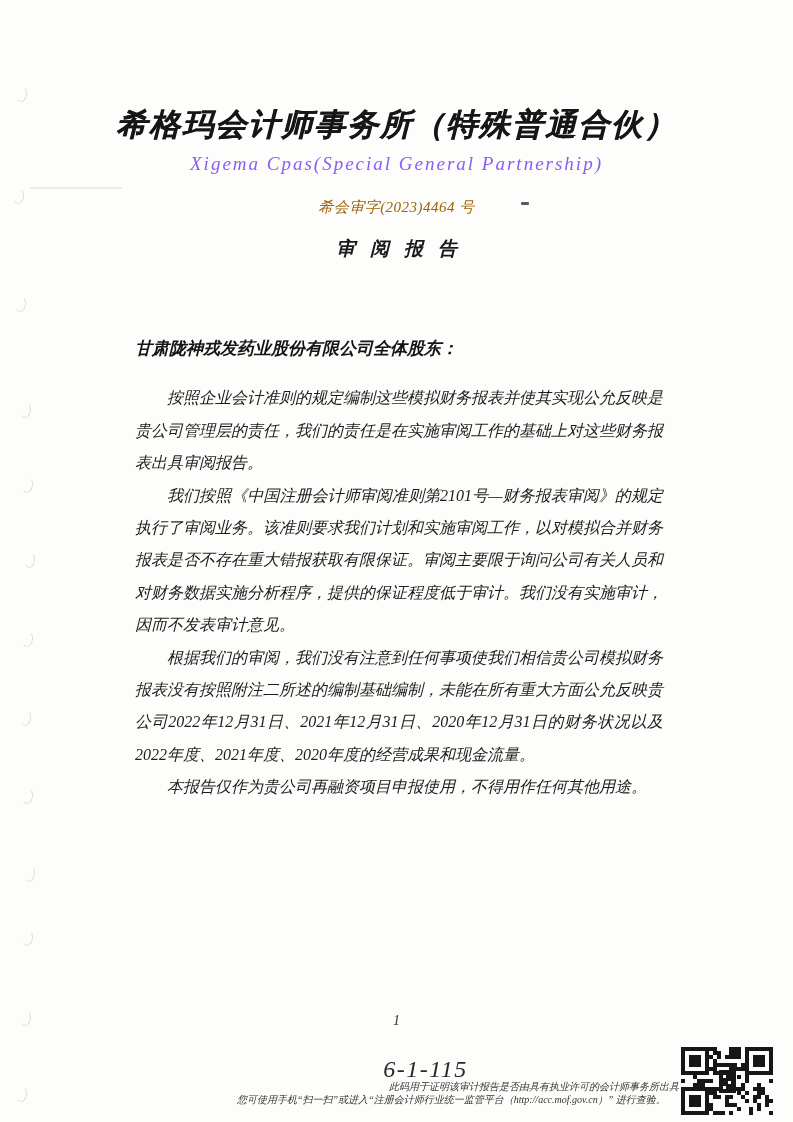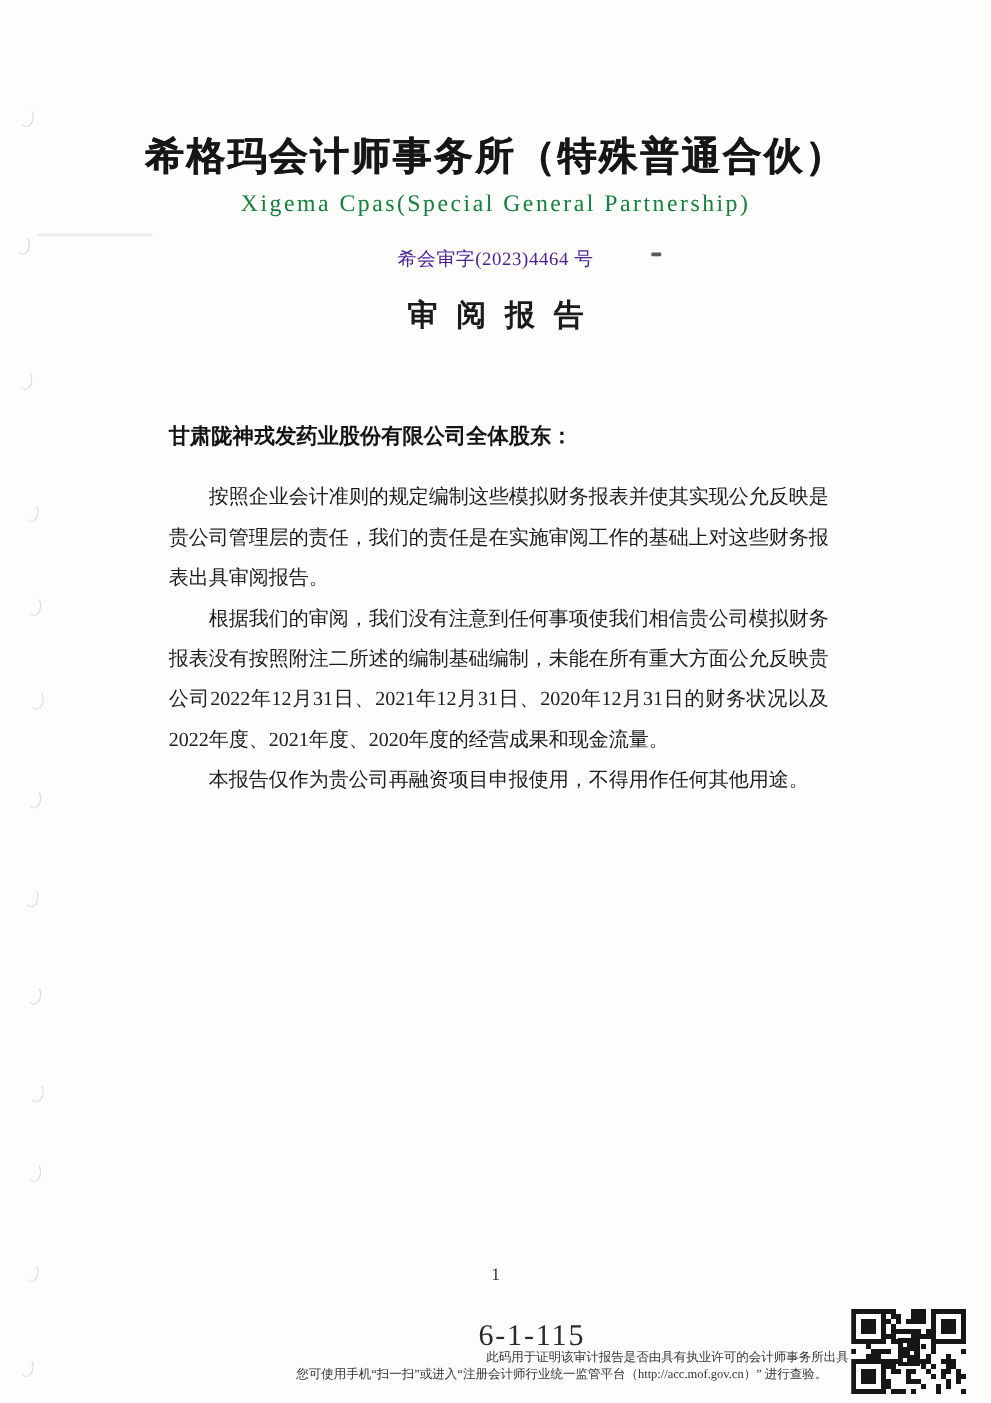--- a/index.html
+++ b/index.html
@@ -5,36 +5,37 @@
 <style>
   html,body{margin:0;padding:0;background:#ffffff;}
   .page{
     position:relative;
     width:793px;height:1122px;
     margin:0 auto;
     background:#fdfdfb;
     overflow:hidden;
     font-family:"Liberation Serif","DejaVu Serif",serif;
     color:#1f1f1f;
+    font-style:italic;
   }
   
   .header{position:absolute;top:0;left:0;width:100%;text-align:center;}
   .firm-cn{
     margin-top:104px;
     font-size:31px;font-weight:bold;letter-spacing:2px;
     color:#161616;text-shadow:0.6px 0 0 currentColor;
   }
   .firm-en{
     margin-top:7px;
-    font-size:19px;letter-spacing:2px;color:#15803d;
-  }
-  .ref-no{margin-top:23px;font-size:15px;letter-spacing:0.5px;color:#4c1d95;}
+    font-size:19px;letter-spacing:2px;color:#8b5cf6;
+  }
+  .ref-no{margin-top:23px;font-size:15px;letter-spacing:0.5px;color:#a16207;}
   .report-title{
     margin:19px 0 0;
-    font-size:24px;font-weight:600;
+    font-size:19px;font-weight:600;
     letter-spacing:15px;text-indent:15px;
     color:#1b1b1b;
   }
   
   .body-text{
     position:absolute;top:333px;left:135px;width:528px;
     font-size:16px;line-height:32.4px;
     text-align:justify;color:#1c1c1c;
   }
   .addressee{
@@ -83,20 +84,21 @@
   <header class="header">
     <div class="firm-cn">希格玛会计师事务所（特殊普通合伙）</div>
     <div class="firm-en">Xigema Cpas(Special General Partnership)</div>
     <div class="ref-no">希会审字(2023)4464 号</div>
     <h1 class="report-title">审阅报告</h1>
   </header>
 
   <main class="body-text">
     <p class="addressee">甘肃陇神戎发药业股份有限公司全体股东：</p>
     <p class="para">按照企业会计准则的规定编制这些模拟财务报表并使其实现公允反映是贵公司管理层的责任，我们的责任是在实施审阅工作的基础上对这些财务报表出具审阅报告。</p>
+    <p class="para">我们按照《中国注册会计师审阅准则第2101号—财务报表审阅》的规定执行了审阅业务。该准则要求我们计划和实施审阅工作，以对模拟合并财务报表是否不存在重大错报获取有限保证。审阅主要限于询问公司有关人员和对财务数据实施分析程序，提供的保证程度低于审计。我们没有实施审计，因而不发表审计意见。</p>
     <p class="para">根据我们的审阅，我们没有注意到任何事项使我们相信贵公司模拟财务报表没有按照附注二所述的编制基础编制，未能在所有重大方面公允反映贵公司2022年12月31日、2021年12月31日、2020年12月31日的财务状况以及2022年度、2021年度、2020年度的经营成果和现金流量。</p>
     <p class="para">本报告仅作为贵公司再融资项目申报使用，不得用作任何其他用途。</p>
   </main>
 
   <div class="page-number">1</div>
 
   <div class="doc-code">6-1-115</div>
 
   <div class="fineprint">
     <div class="fp-top">此码用于证明该审计报告是否由具有执业许可的会计师事务所出具，</div>

